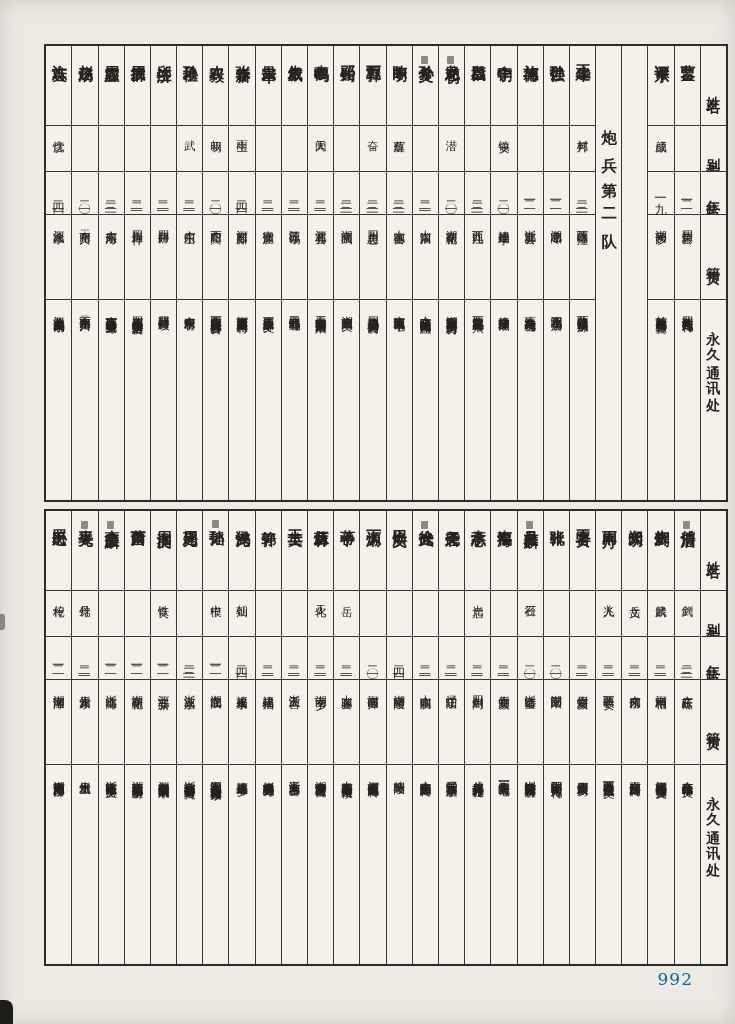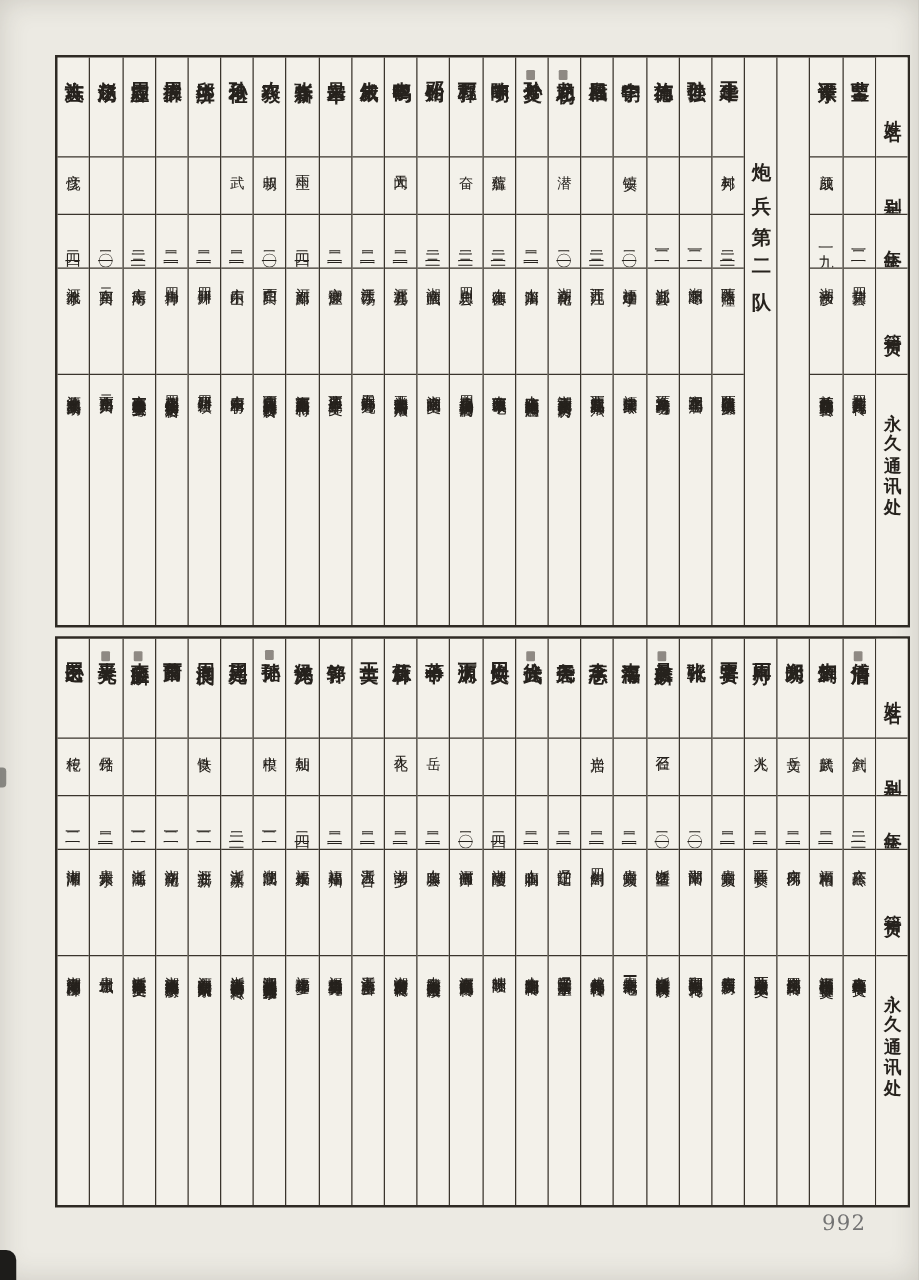--- a/index.html
+++ b/index.html
@@ -33,21 +33,21 @@
   .t-origin{font-size:11.5px;letter-spacing:1px;}
   .t-addr{font-size:11.5px;letter-spacing:.5px;line-height:1.08;}
   .col-header .cell{background:#f3f1ea;}
   .t-head{font-size:14px;font-weight:bold;letter-spacing:4px;}
   .t-head-addr{font-size:14px;font-weight:bold;letter-spacing:17px;padding-top:12px;}
   .section-label{writing-mode:vertical-rl;text-orientation:upright;
     font-size:15.5px;font-weight:bold;letter-spacing:26px;margin:72px auto 0;}
   .note-mark{display:inline-block;width:7px;height:8px;background:#57524b;opacity:.65;
     margin-block-start:3px;border-radius:1px;}
   .page-number{position:absolute;right:42px;top:969px;font-family:"DejaVu Serif",serif;
-    font-size:17px;color:#737373;letter-spacing:1px;}
+    font-size:17px;color:#0369a1;letter-spacing:1px;}
   .artifact{position:absolute;background:#1d1c1a;}
   .artifact-corner{left:0;bottom:0;width:13px;height:24px;border-radius:0 8px 0 0;}
   .artifact-left{left:0;top:614px;width:5px;height:16px;opacity:.45;border-radius:0 3px 3px 0;}
 </style>
 </head>
 <body>
 
 <div class="sheet">
   <div class="table-wrap">
     <section class="vtable">

